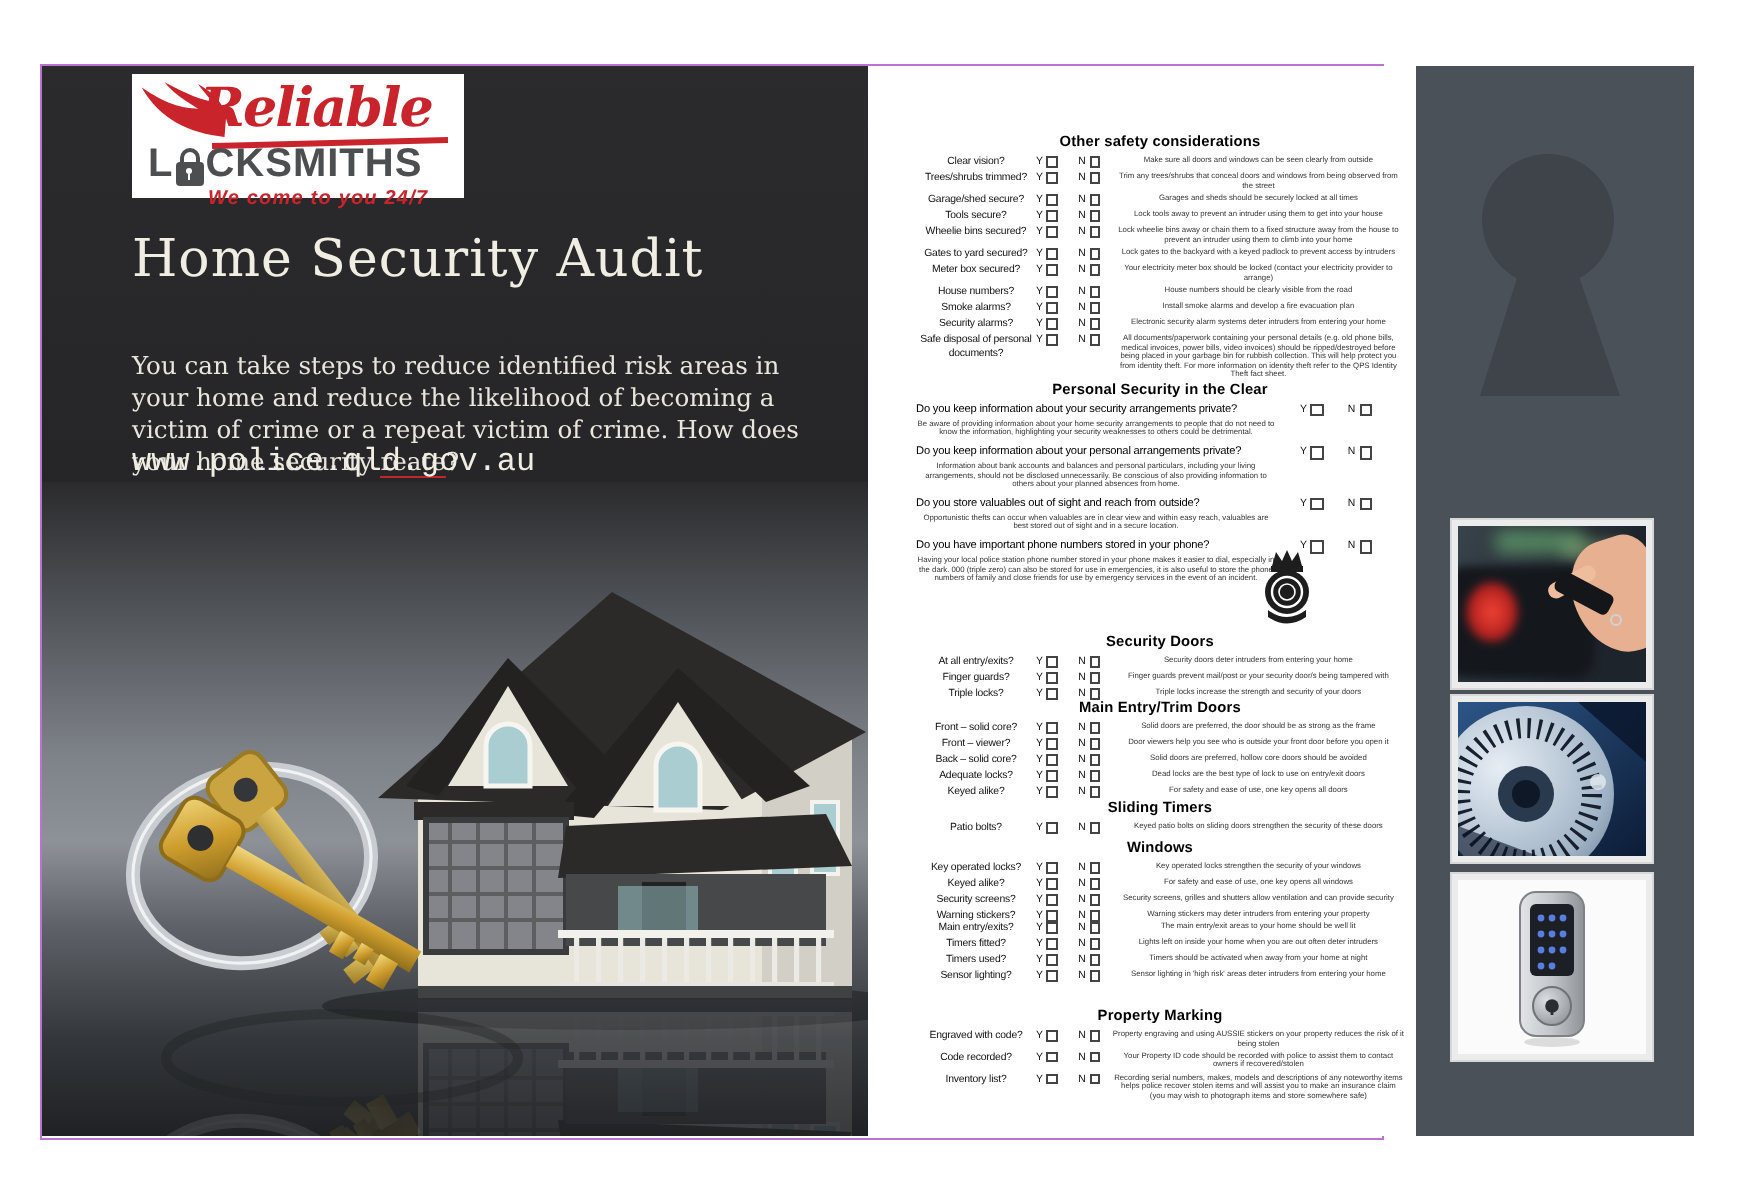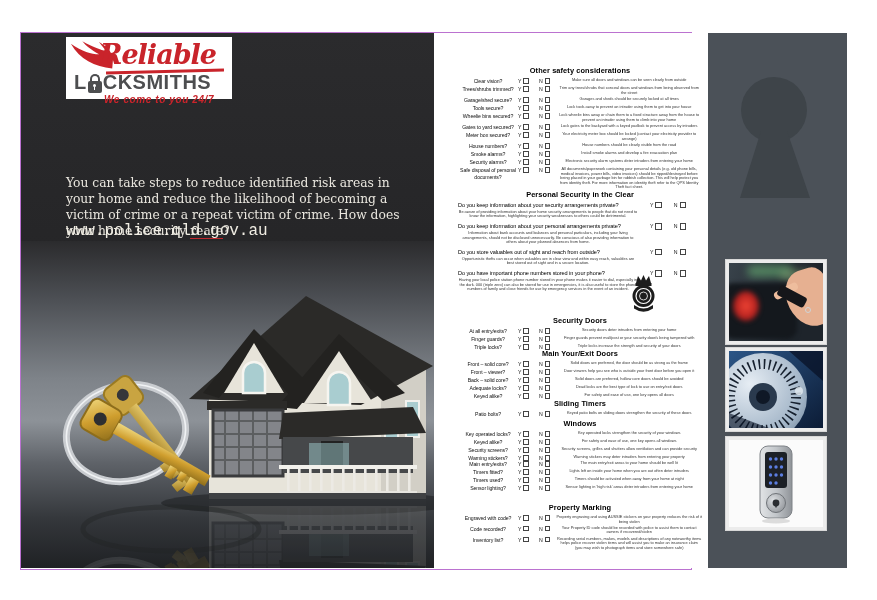--- a/index.html
+++ b/index.html
@@ -99,20 +99,21 @@
           <span class="shackle"></span>
             <span class="lbody"></span>
             <span class="keyhole"></span>
             <span class="keyslit"></span>
         </span>
         <span>CKSMITHS</span>
       </span>
       <span class="brand-tagline">We come to you 24/7</span>
     </div>
 
+    <div class="hs-title">Home Security Audit</div>
     <div class="hs-p hs-p2"><span>You can take steps to reduce identified risk areas in your home and reduce the likelihood of becoming a victim of crime or a repeat victim of crime. How does your home security </span><span class="misspell">reate</span><span>?</span></div>
     <div class="hs-web">www.police.qld.gov.au</div>
     <div class="hs-phone">Call us today 03 9733 5066</div>
 
     <svg class="house-art" viewBox="0 0 413 327" width="413" height="327" preserveAspectRatio="none">
       <defs>
         <linearGradient id="bgG" x1="0" y1="0" x2="0" y2="1">
           <stop offset="0" stop-color="#2b2b2d"></stop>
             <stop offset="0.18" stop-color="#4d5055"></stop>
           <stop offset="0.42" stop-color="#7e8389"></stop>
@@ -390,21 +391,21 @@
             <div class="yn">
               <div class="l">Y</div>
               <div class="box"></div>
               <div class="l">N</div>
               <div class="box"></div>
             </div>
             <div class="cdesc">Triple locks increase the strength and security of your doors</div>
           </div>
         </div>
         <div class="sec sec3">
-          <div class="sec-title">Main Your/Exit Doors</div>
+          <div class="sec-title">Main Entry/Trim Doors</div>
           <div class="crow">
             <div class="clabel">Front – solid core?</div>
             <div class="yn">
               <div class="l">Y</div>
               <div class="box"></div>
               <div class="l">N</div>
               <div class="box"></div>
             </div>
             <div class="cdesc">Solid doors are preferred, the door should be as strong as the frame</div>
           </div>

